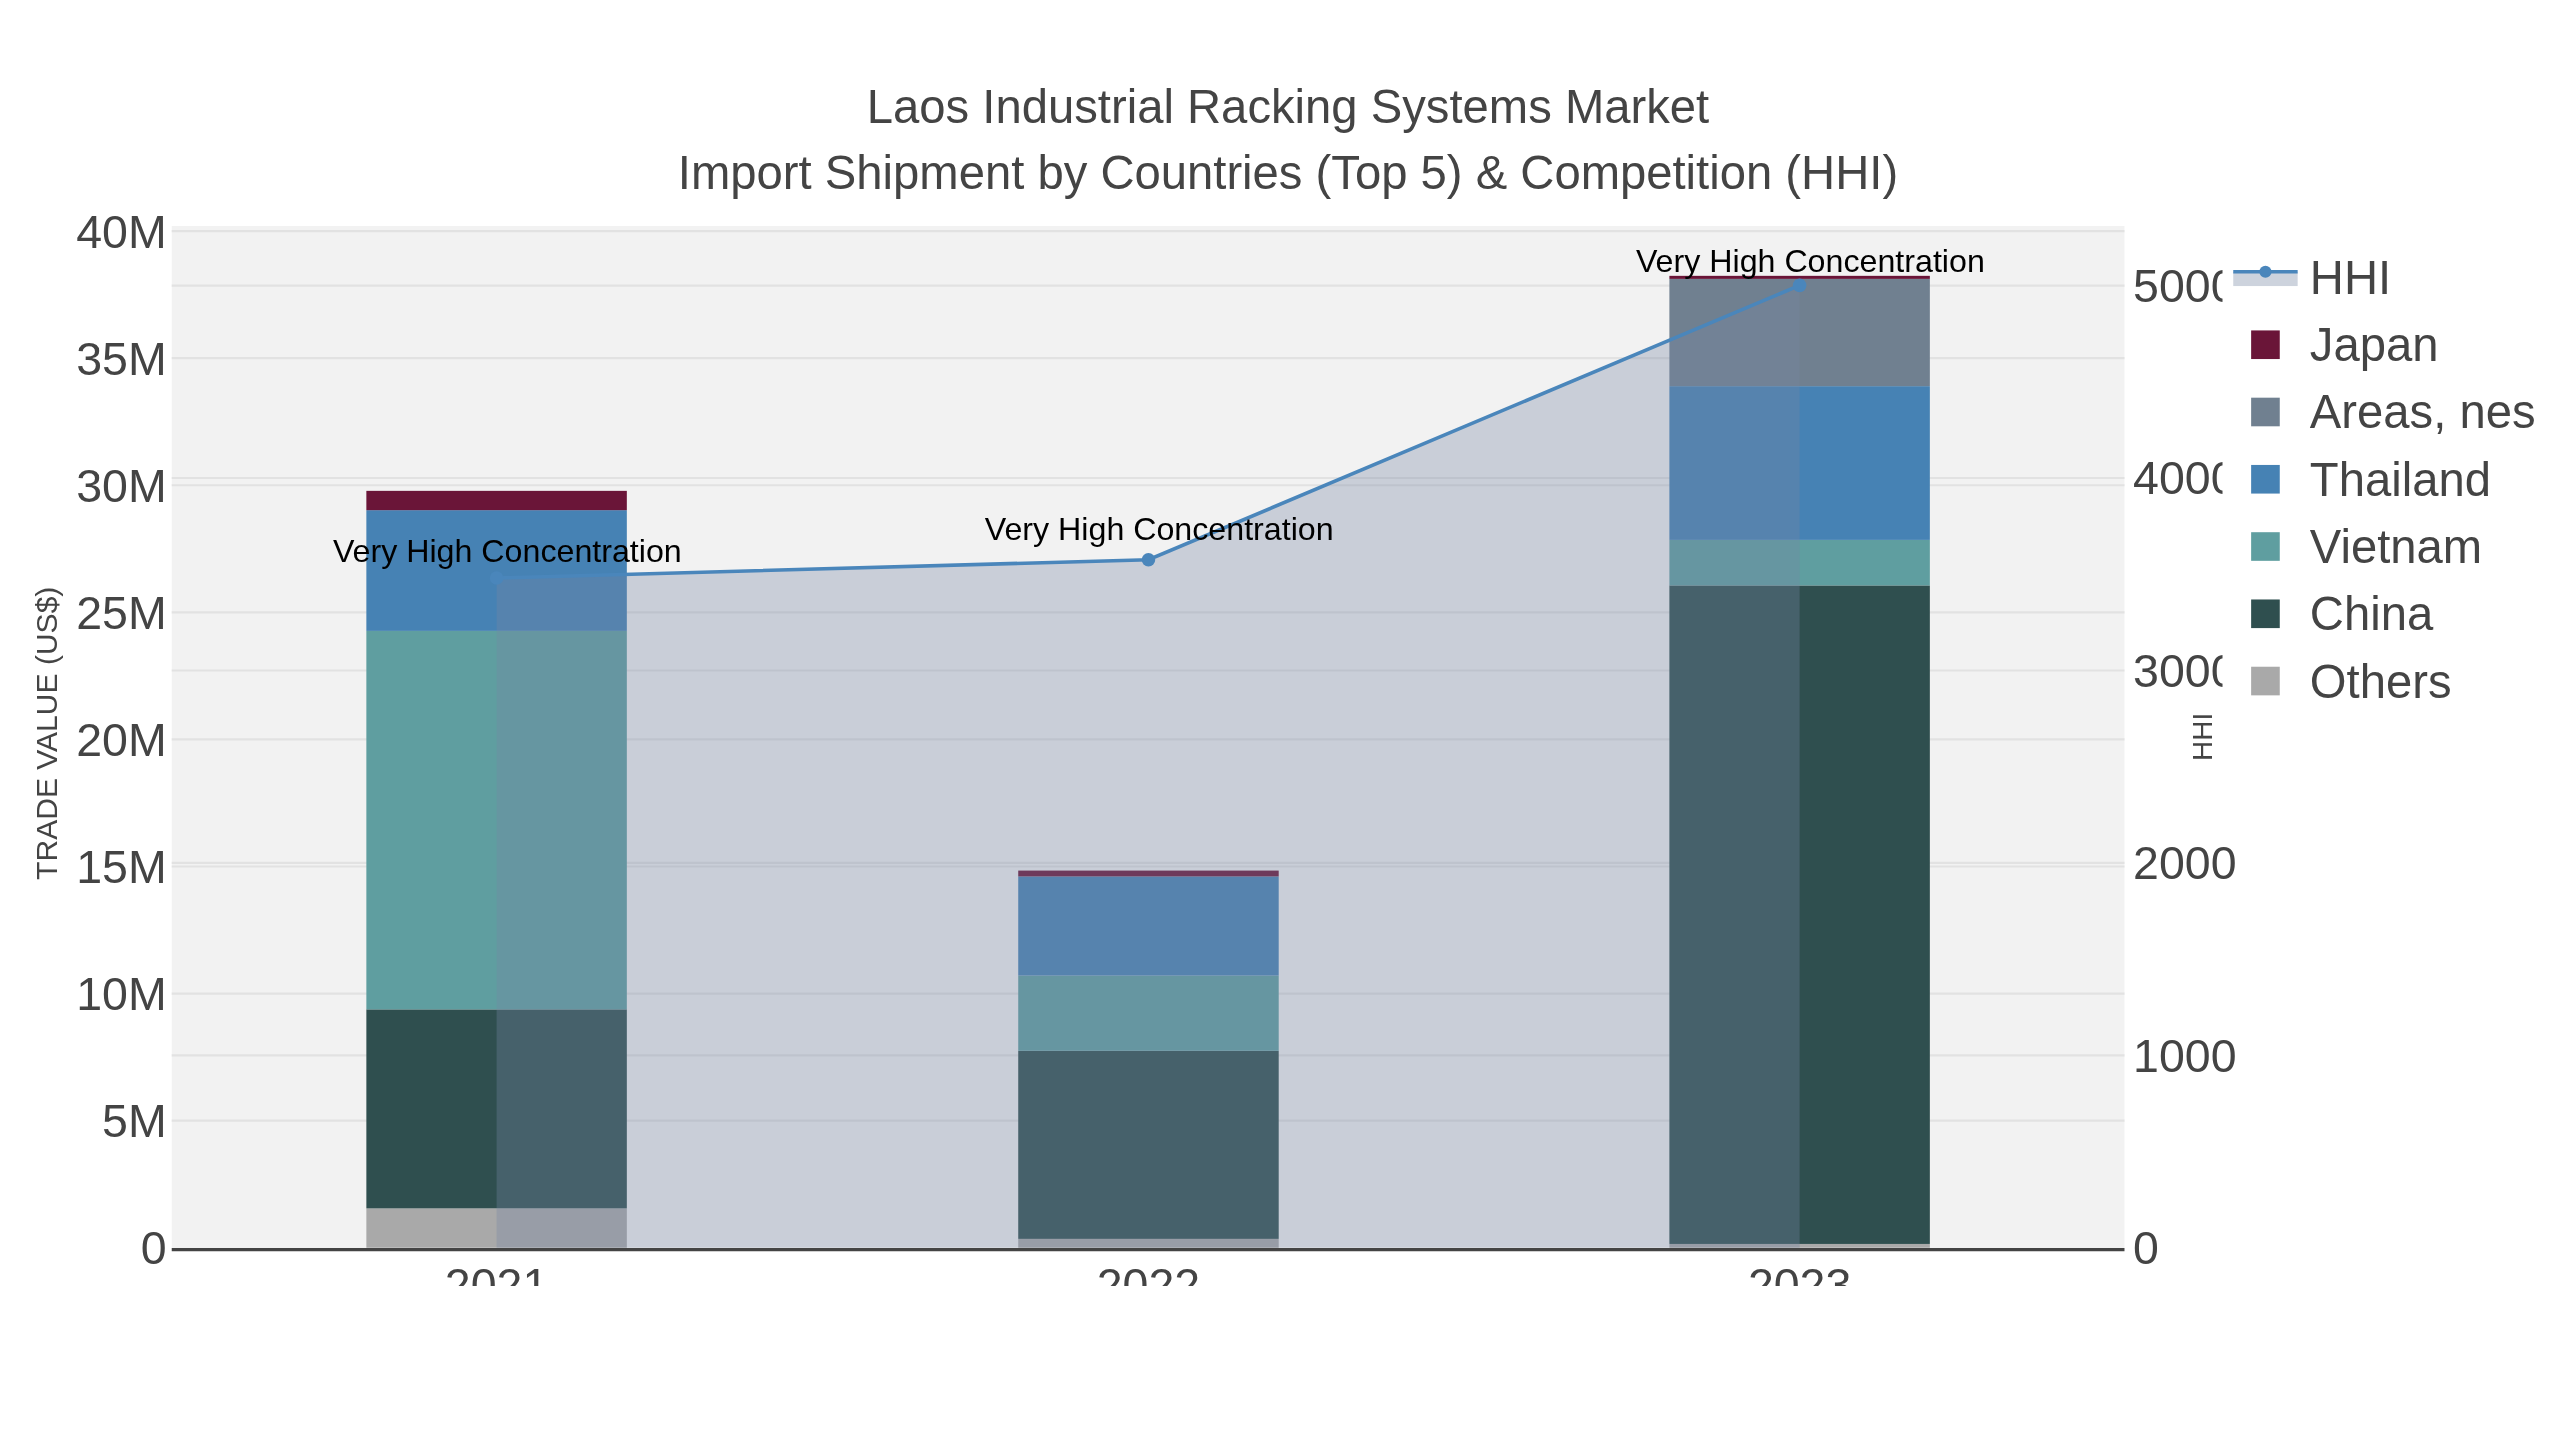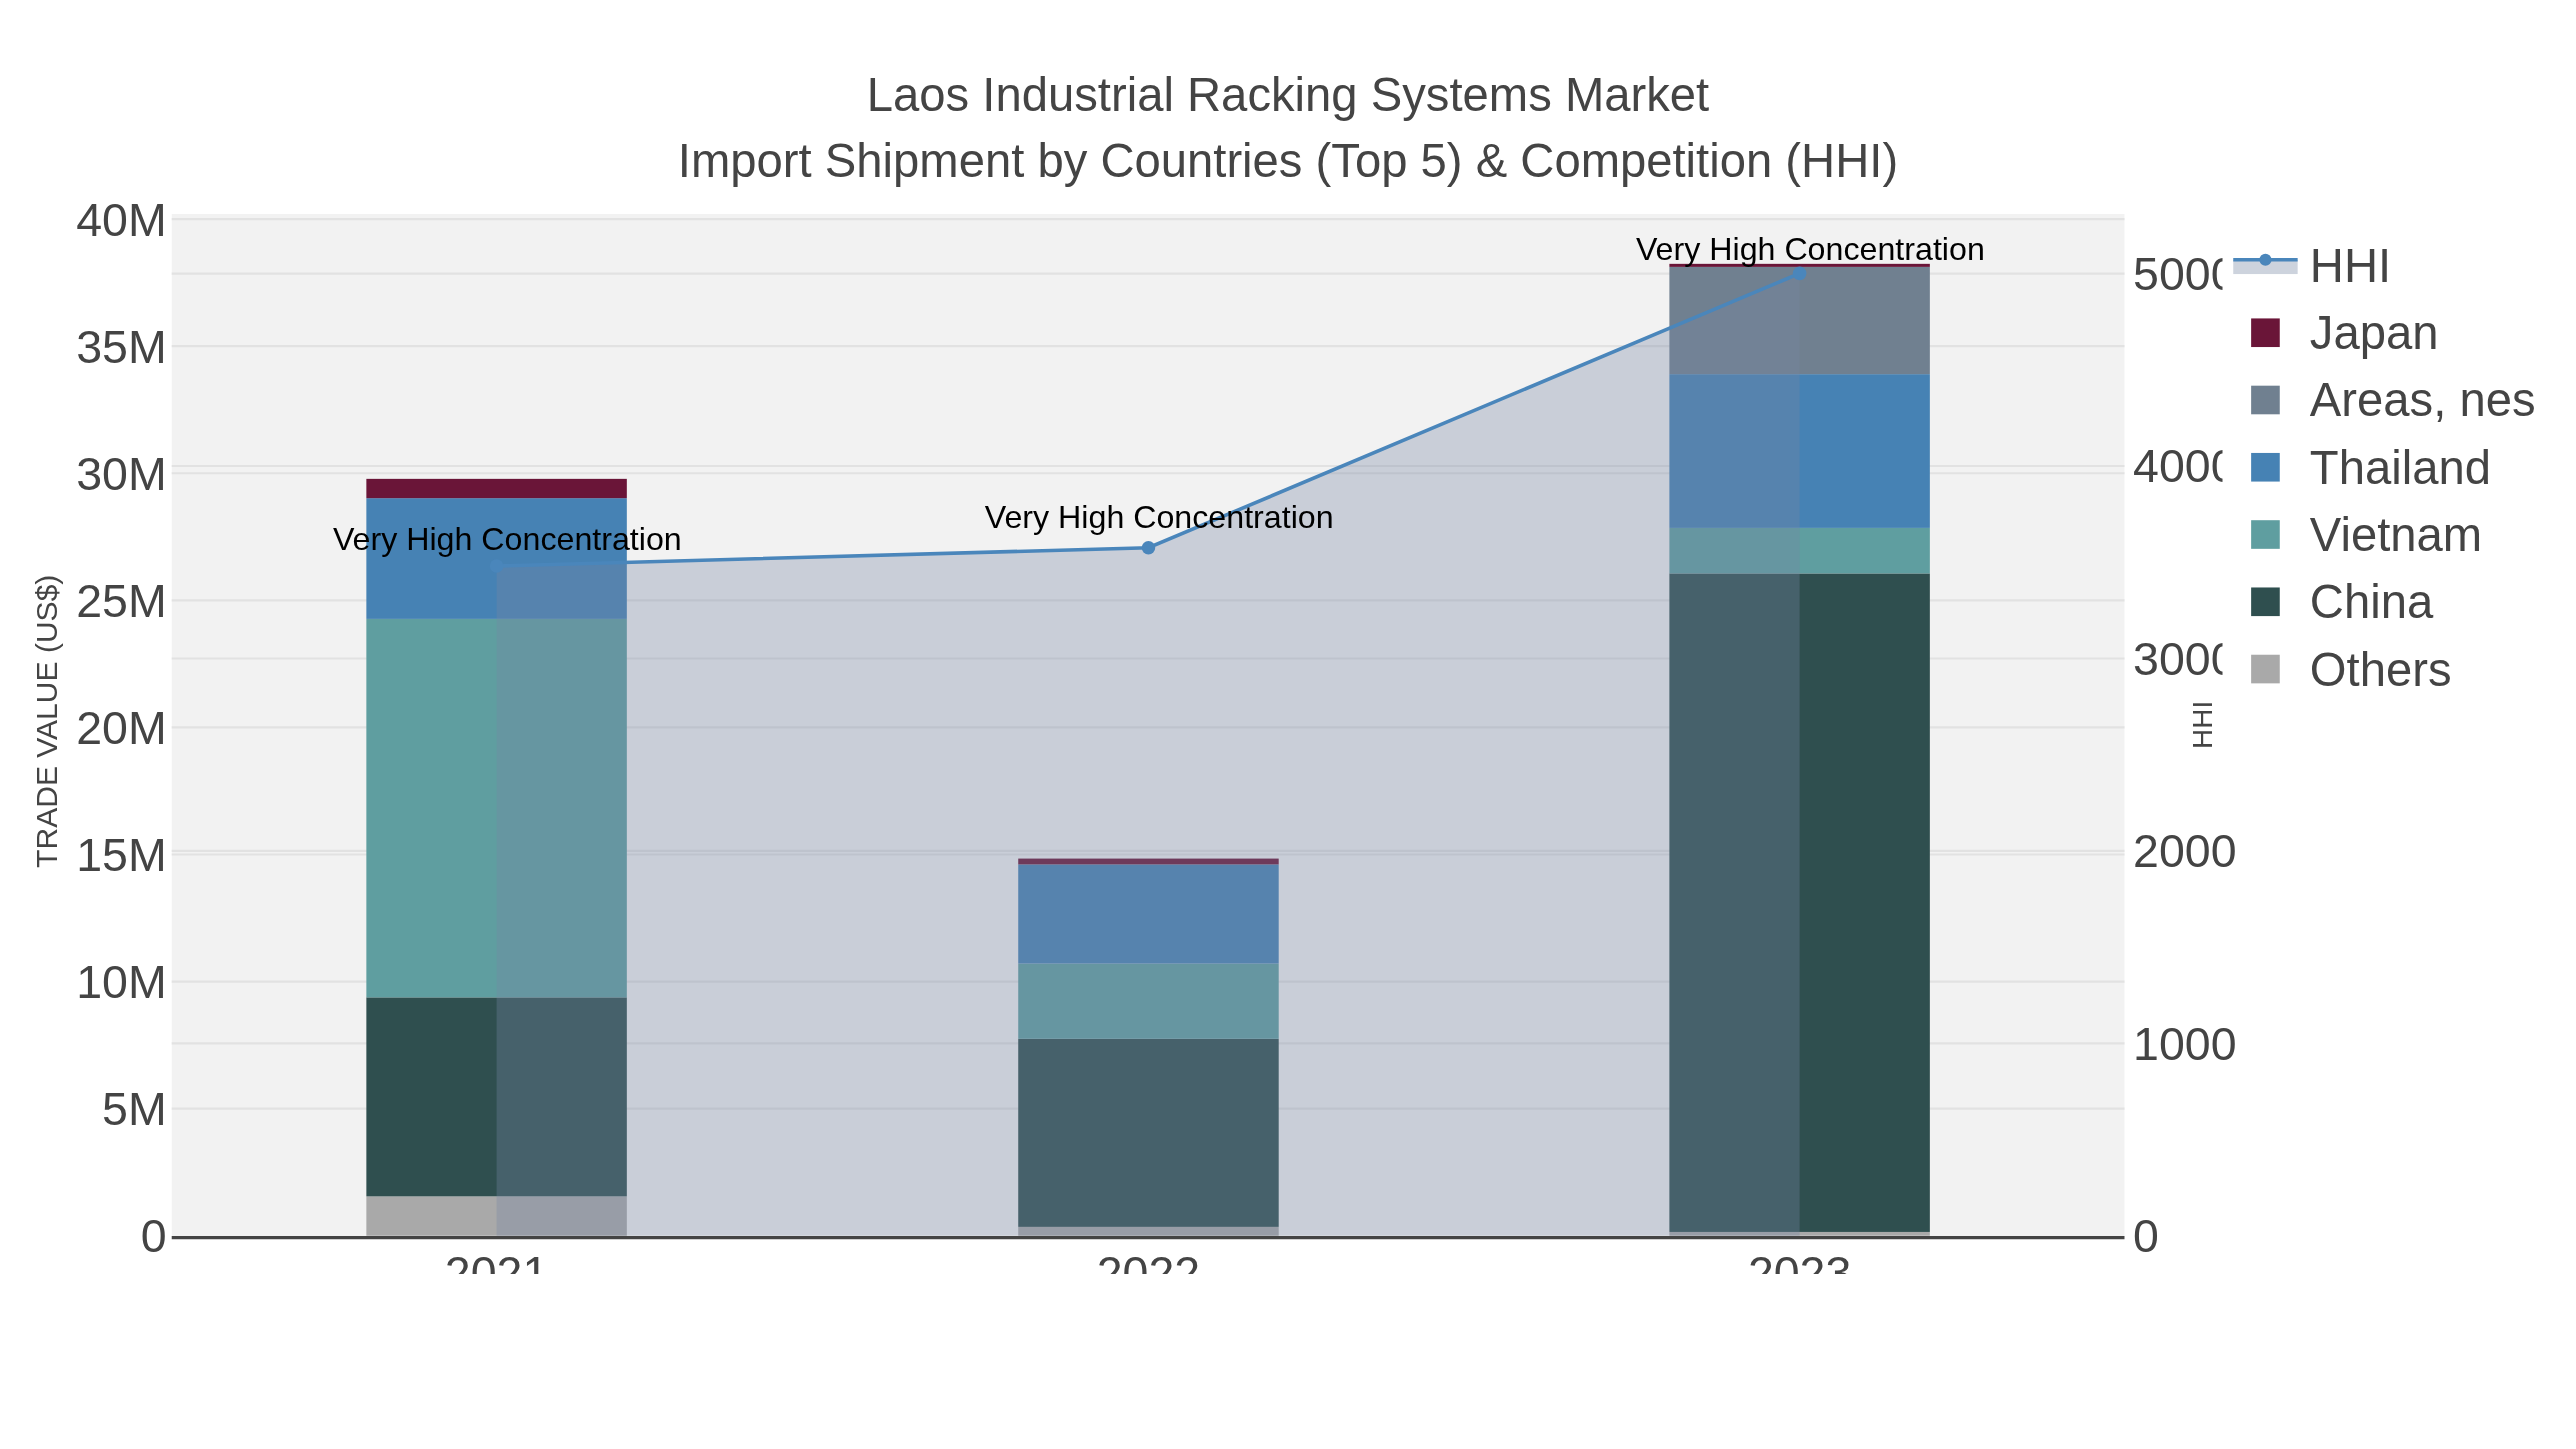--- a/index.html
+++ b/index.html
@@ -1,18 +1,18 @@
 <!DOCTYPE html>
 <html style="font-size:11.4px"><head>
 <meta charset="utf-8">
 <title>Laos Industrial Racking Systems Market</title>
 <style>
 html,body{margin:0;padding:0;background:#fff;}
 body{font-family:"Liberation Sans",sans-serif;}
-#chart{width:2576px;height:1274px;}
+#chart{width:2576px;height:1274px;margin-top:12px;}
 </style>
 </head>
 <body>
 <div id="chart">
 <svg width="2576" height="1449" viewBox="0 0 3600 2025" font-family="&quot;Liberation Sans&quot;,sans-serif">
       <rect x="0" y="0" width="3600" height="2025" fill="#ffffff"></rect>
       <rect x="240" y="299" width="2729" height="1430" fill="#f2f2f2"></rect>
       <g stroke="#e2e2e2" stroke-width="3">
         <line x1="240" y1="1549.4" x2="2969" y2="1549.4"></line>
         <line x1="240" y1="1371.8" x2="2969" y2="1371.8"></line>

